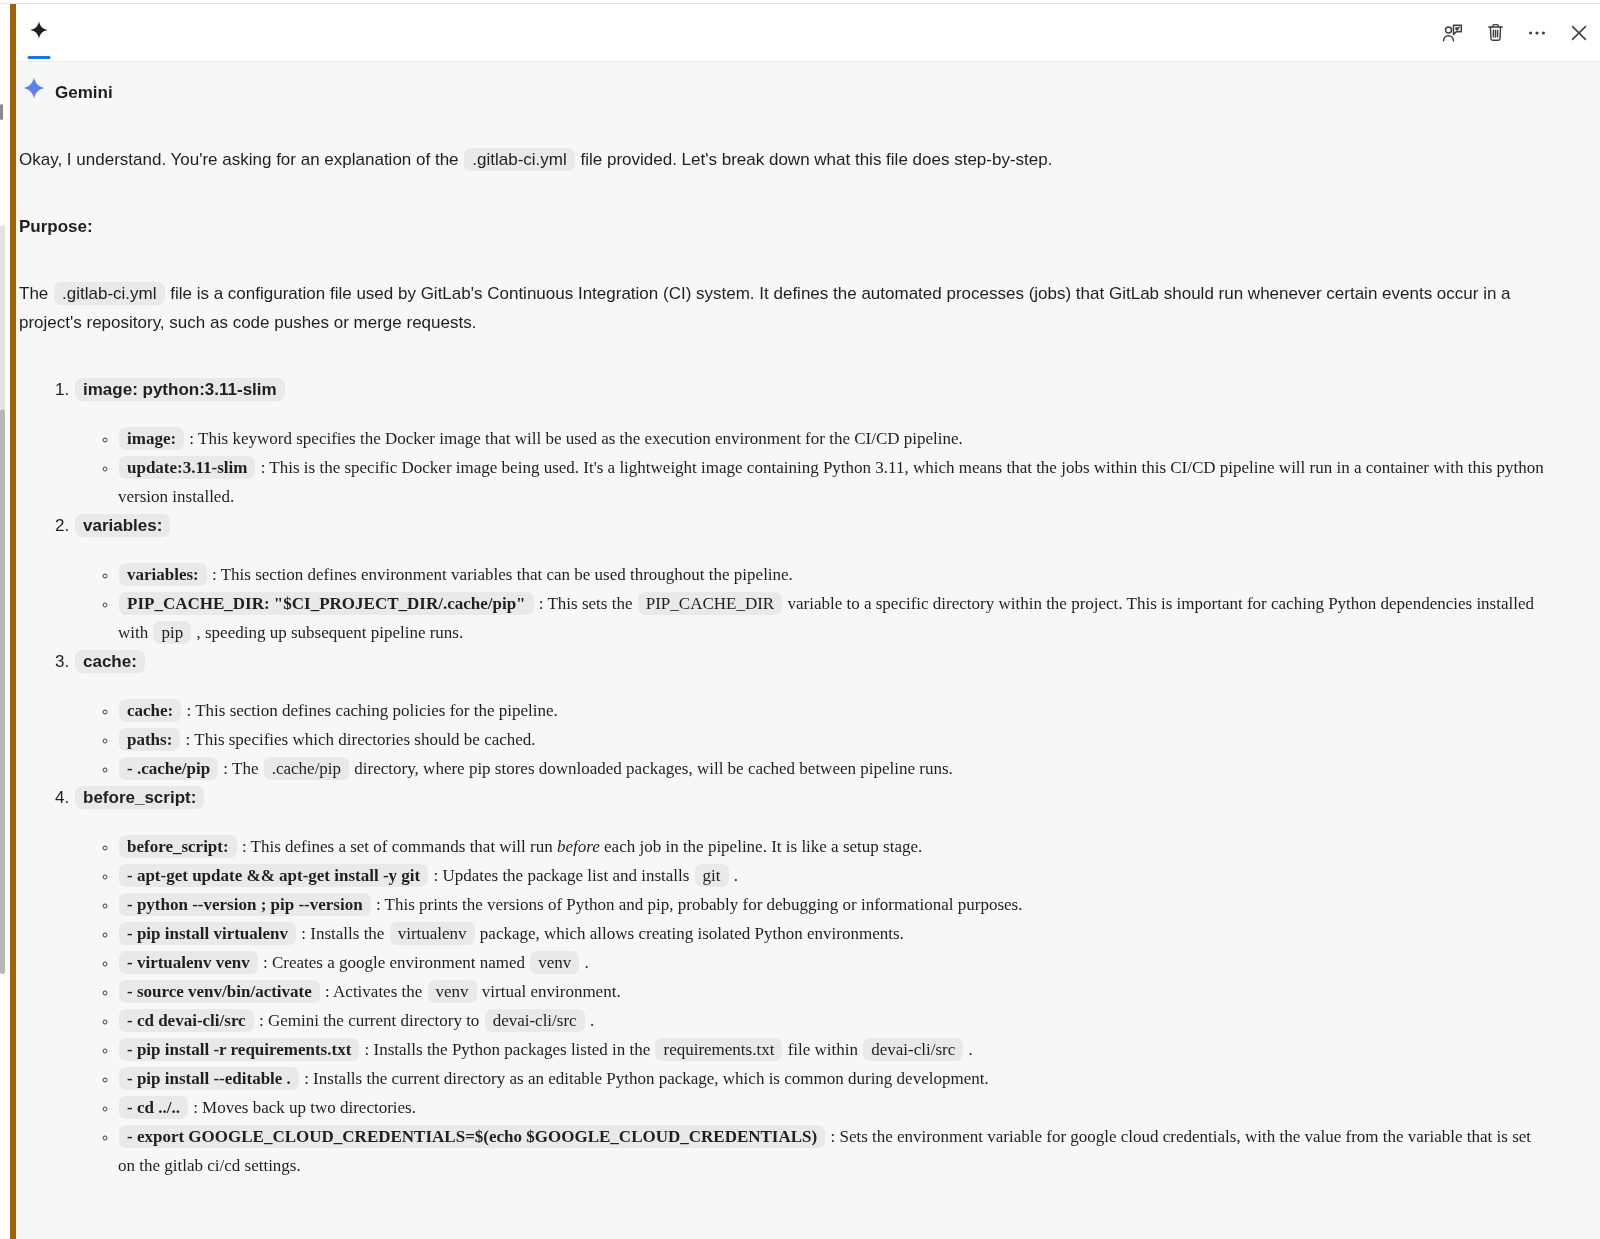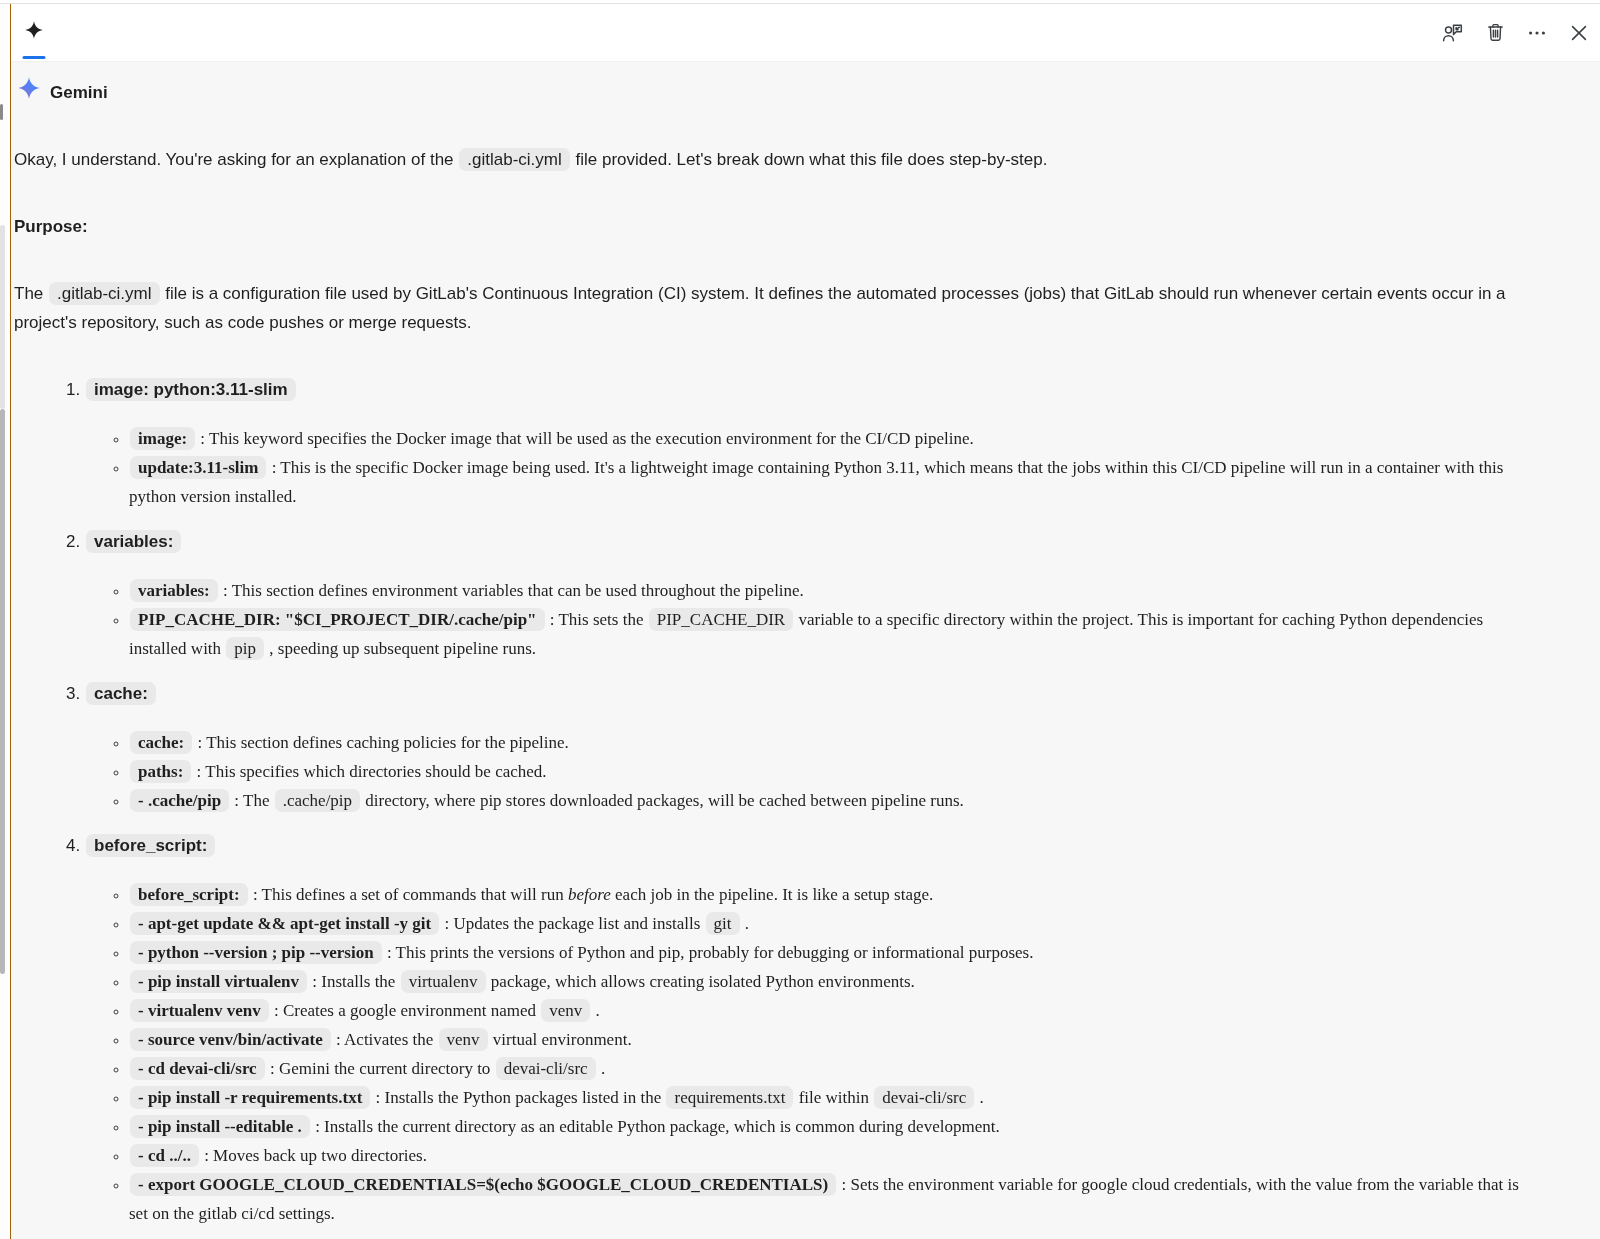--- a/index.html
+++ b/index.html
@@ -20,21 +20,21 @@
   
   .top-divider{position:absolute;top:3px;left:0;width:1600px;height:1px;background:#e3e3e3;}
   .left-sliver{position:absolute;top:4px;left:0;width:10px;bottom:0;background:#fdfdfd;}
   .sliver-track{position:absolute;left:0;top:221px;width:5px;height:184px;background:#e2e2e2;border-radius:3px;}
   .sliver-thumb{position:absolute;left:0;top:405px;width:5px;height:565px;background:#b7b7b7;border-radius:3px;}
   .edge-mark{position:absolute;left:0;top:100px;width:3px;height:16px;background:#8a8a8a;border-radius:2px;}
   
   .panel{
     position:absolute;top:4px;left:10px;right:0;bottom:0;
     background:var(--panel-bg);
-    border-left:1px solid #a16207;
+    border-left:6px solid #a16207;
   }
   .panel-header{
     position:absolute;top:0;left:0;right:0;height:58px;
     background:var(--header-bg);
     border-bottom:1px solid #f0f0f0;
     display:flex;align-items:center;justify-content:space-between;
   }
   .tab{
     position:relative;margin-left:4px;width:38px;height:58px;
     display:flex;align-items:center;justify-content:center;cursor:pointer;
@@ -53,21 +53,21 @@
   .content{
     position:absolute;top:58px;left:0;right:0;bottom:0;overflow:hidden;
     padding:0 52px 0 3px;
     line-height:29px;
   }
   .assistant-row{display:flex;align-items:center;gap:9px;margin:15px 0 0 3px;height:30px;}
   .assistant-name{font-weight:bold;font-size:17px;}
   .para{margin:38px 0;}
   .para.heading{font-weight:bold;}
   ol.components{margin:21px 0;padding-left:55px;}
-  ol.components>li{margin:16px;padding:0;}
+  ol.components>li{margin:0;padding:0;}
   ol.components>li::marker{color:var(--text);}
   ul.details{list-style:circle;margin:20px 0 0 0;padding-left:44px;}
   ul.details>li{margin:0;padding:0;font-family:Liberation Serif, serif;}
   ul.details>li::marker{color:#3c4043;font-size:14px;}
   .chip{
     background:var(--chip-bg);
     border-radius:7px;
     padding:2px 8px;
     margin:0 1px;
     -webkit-box-decoration-break:clone;box-decoration-break:clone;

